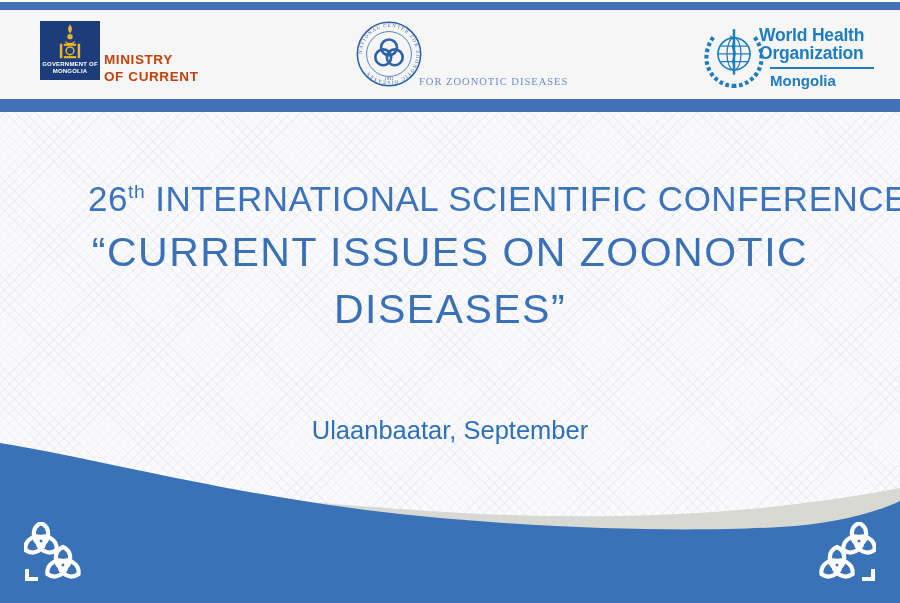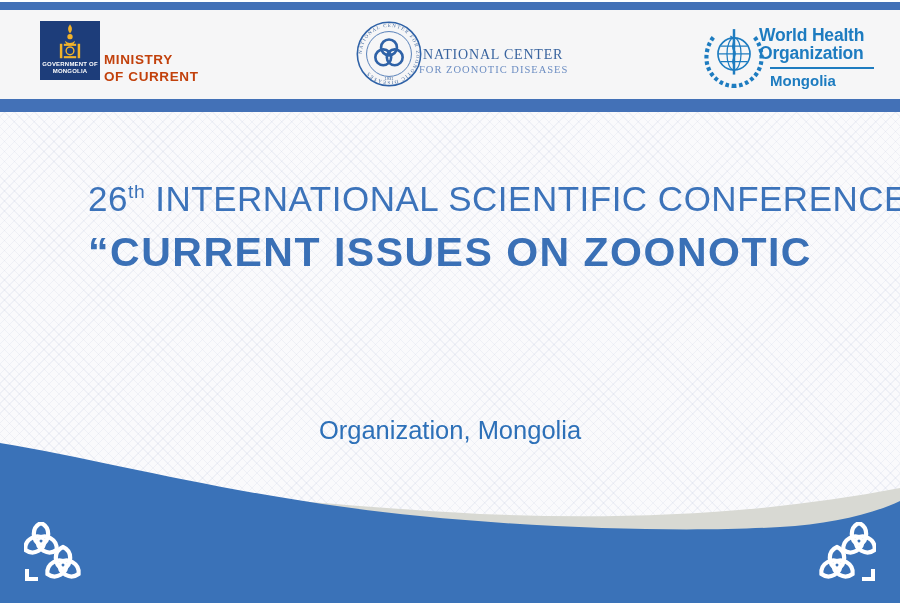--- a/index.html
+++ b/index.html
@@ -22,36 +22,36 @@
     display:flex;flex-direction:column;align-items:center;justify-content:flex-start;}
   .moh-square svg{margin-top:2px;}
   .moh-seal-text{color:#ffffff;font-size:6px;font-weight:bold;line-height:7px;text-align:center;letter-spacing:.2px;}
   .moh-name{position:absolute;left:104px;top:51px;color:#c2410c;font-weight:bold;font-size:13.5px;
     line-height:17px;letter-spacing:.6px;}
 
   
   .nczd-seal{position:absolute;left:356px;top:21px;width:66px;height:66px;}
   .nczd-line1{position:absolute;left:423px;top:47px;color:#39649f;font-family:"Liberation Serif",serif;
     font-size:14px;letter-spacing:.8px;}
-  .nczd-line2{position:absolute;left:419px;top:64px;color:#6c8dc2;font-family:"Liberation Serif",serif;
+  .nczd-line2{position:absolute;left:419px;top:76px;color:#6c8dc2;font-family:"Liberation Serif",serif;
     font-size:10.5px;letter-spacing:1px;}
 
   
   .who-emblem{position:absolute;left:703px;top:26px;width:62px;height:62px;}
   .who-name{position:absolute;left:759px;top:26px;color:#1e7cc0;font-weight:bold;font-size:17.5px;
     line-height:18px;letter-spacing:-0.2px;}
   .who-rule{position:absolute;left:770px;top:67px;width:104px;height:2px;background:#1e7cc0;}
   .who-country{position:absolute;left:770px;top:72px;color:#1e7cc0;font-weight:bold;font-size:15px;}
 
   
   .conf-line{position:absolute;left:0;top:172px;width:900px;text-align:center;color:#3c73ba;
     font-size:35px;line-height:40px;letter-spacing:.5px;padding-left:48px;}
   .conf-line sup{font-size:55%;vertical-align:super;}
   .theme{position:absolute;left:0;top:224px;width:900px;text-align:center;color:#3a70b6;
-    font-weight:bold;font-size:41px;line-height:57px;letter-spacing:1.5px;}
+    font-weight:normal;font-size:41px;line-height:57px;letter-spacing:1.5px;}
   .when-where{position:absolute;left:0;top:414px;width:900px;text-align:center;color:#2d70b8;
     font-size:25.5px;line-height:32px;}
 
   
   .waves{position:absolute;left:0;top:420px;width:900px;height:183px;}
   .ornament{position:absolute;top:522px;width:80px;height:70px;}
   .ornament.left{left:24px;}
   .ornament.right{right:24px;transform:scaleX(-1);}
 </style>
 </head>
@@ -97,21 +97,20 @@
     <text font-size="7.5" letter-spacing="1.8" fill="#42699f" font-family="Liberation Serif,serif">
       <textPath href="#ring-path">NATIONAL CENTER FOR ZOONOTIC DISEASES</textPath>
     </text>
     <g fill="none" stroke="#2f62a7" stroke-width="4">
       <circle cx="50" cy="40" r="12"></circle>
       <circle cx="41.3" cy="55" r="12"></circle>
       <circle cx="58.7" cy="55" r="12"></circle>
     </g>
     <text x="50" y="90" font-size="6" text-anchor="middle" fill="#42699f">1931</text>
   </svg>
-  <div class="nczd-line1">NATIONAL CENTER</div>
   <div class="nczd-line2">FOR ZOONOTIC DISEASES</div>
 
   <svg class="who-emblem" viewBox="0 0 60 60">
     <g fill="none" stroke="#1e7cc0">
       <path d="M10,11 C2,21 1,36 8,46 C13,53 21,58 30,58" stroke-width="4" stroke-dasharray="3.5 2.6"></path>
       <path d="M50,11 C58,21 59,36 52,46 C47,53 39,58 30,58" stroke-width="4" stroke-dasharray="3.5 2.6"></path>
       <circle cx="30" cy="27" r="15.5" stroke-width="1.6"></circle>
       <path d="M14.5,27 H45.5" stroke-width="1.4"></path>
       <path d="M17,19.5 H43 M17,34.5 H43" stroke-width="1.2"></path>
       <ellipse cx="30" cy="27" rx="6.8" ry="15.5" stroke-width="1.2"></ellipse>
@@ -124,23 +123,24 @@
     <div>Organization</div>
   </div>
   <div class="who-rule"></div>
   <div class="who-country">Mongolia</div>
 
   <div class="conf-line">
     <span>26</span><sup>th</sup><span> INTERNATIONAL SCIENTIFIC CONFERENCE</span>
   </div>
   <div class="theme">
     <div>“CURRENT ISSUES ON ZOONOTIC</div>
+    <div>DISEASES”</div>
   </div>
   <div class="when-where">
-    <div>Organization, Mongolia</div>
+    <div>Ulaanbaatar, September</div>
   </div>
 
   <svg class="waves" viewBox="0 0 900 183" preserveAspectRatio="none">
     <path d="M0,40 C150,68 300,84 480,94 C620,100 760,95 900,68 L900,183 L0,183 Z" fill="#d8d9d3"></path>
     <path d="M0,23 C120,43 240,78 420,96 C560,110 700,112 780,107 C830,104 870,95 900,81 L900,183 L0,183 Z" fill="#3a72b8"></path>
   </svg>
 
   <svg class="ornament left" viewBox="0 0 80 70">
     <defs>
       <g id="triq" fill="none" stroke="#ffffff" stroke-width="4.2">

